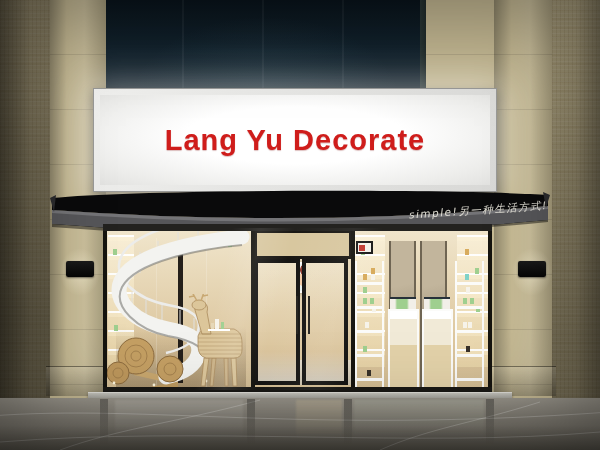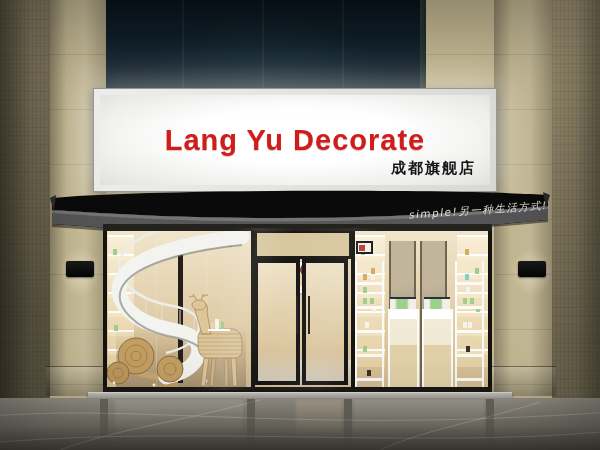--- a/index.html
+++ b/index.html
@@ -165,21 +165,20 @@
   <div class="pedestal mosaic" style="left:492px;width:64px"></div>
 
   <div class="lamp-glow" style="left:58px;top:246px"></div>
   <div class="wall-lamp" style="left:66px;top:261px"></div>
   <div class="lamp-glow" style="left:510px;top:246px"></div>
   <div class="wall-lamp" style="left:518px;top:261px"></div>
 
   <div id="signboard">
     <div id="sign-lightbox">
       <span id="sign-title">Lang Yu Decorate</span>
-      <span id="sign-subtitle">成都旗舰店</span>
     </div>
   </div>
 
   <svg id="awning" viewBox="0 0 500 56">
     <path d="M2,16 C90,7 410,7 498,13 L498,24 Q250,46 2,28 Z" fill="#0a0a0b"></path>
     <path d="M2,28 Q250,46 498,24 L498,38 Q250,62 2,42 Z" fill="#55555八"></path>
     <path d="M2,28 Q250,46 498,24 L498,38 Q250,62 2,42 Z" fill="#565659"></path>
     <path d="M2,28 Q250,46 498,24 L498,27 Q250,50 2,31 Z" fill="rgba(255,255,255,.18)"></path>
     <path d="M2,42 Q250,62 498,38 L498,40 Q250,65 2,45 Z" fill="rgba(0,0,0,.45)"></path>
     <path d="M0,16 L6,13 L4,30 Z" fill="#2c2c2e"></path>

